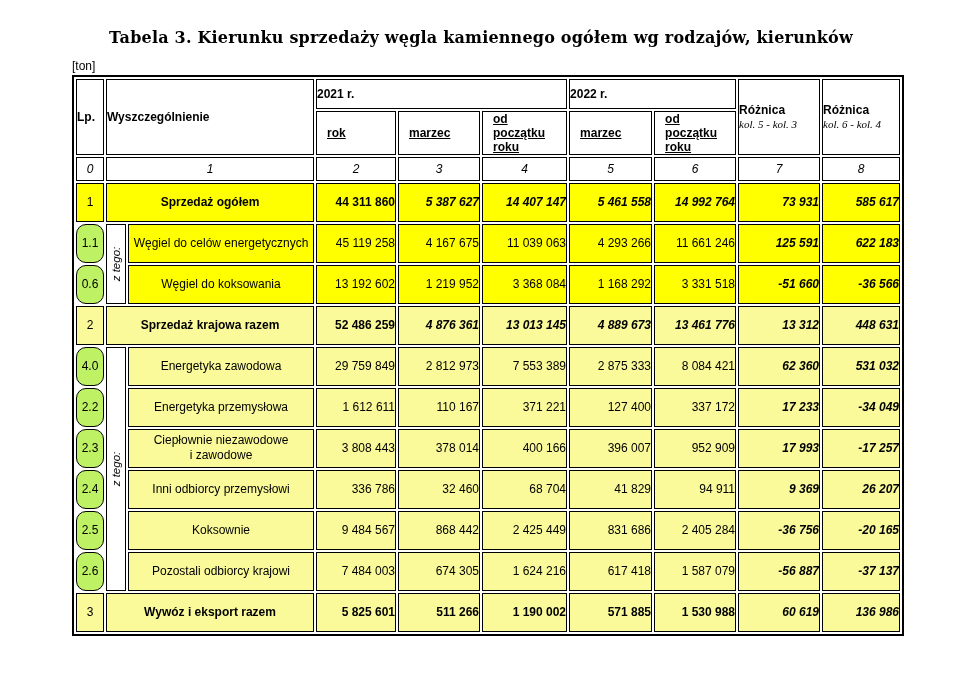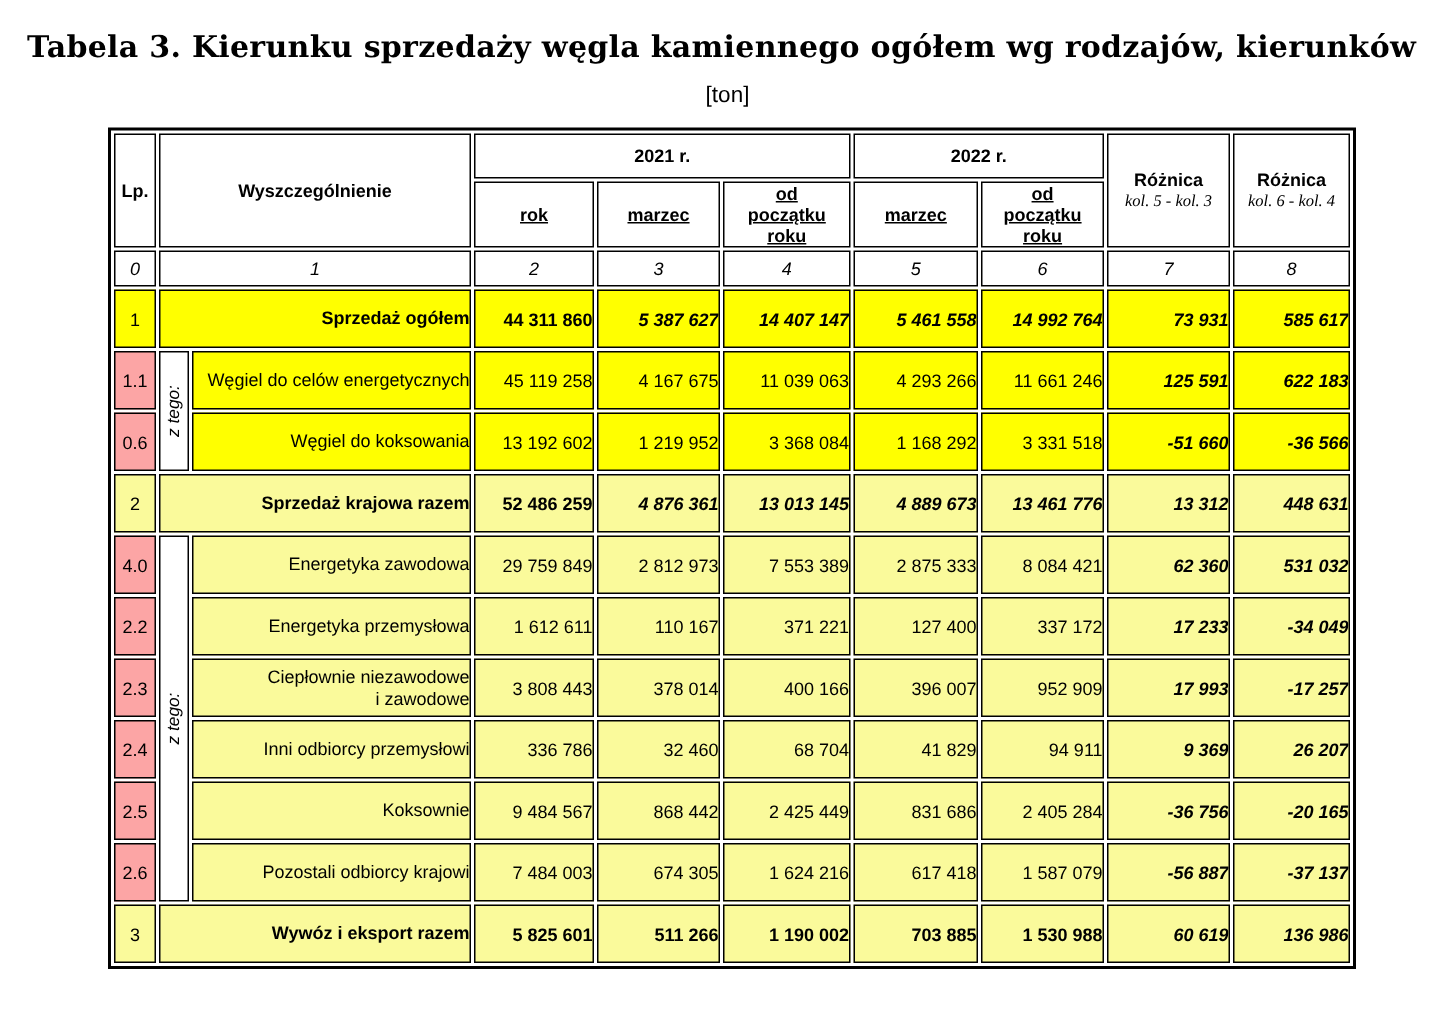--- a/index.html
+++ b/index.html
@@ -1,45 +1,45 @@
 <!DOCTYPE html>
 <html><head>
 <meta charset="utf-8">
 <style>
   html,body { margin:0; padding:0; background:#ffffff; }
   body { width:962px; height:690px; font-family:"Liberation Sans", sans-serif; color:#000; }
 
-  .title { text-align:center; padding-top:16px; font-family:"DejaVu Serif", serif;
-           font-weight:bold; font-size:20px; line-height:1.55; letter-spacing:0.2px; }
+  .title { text-align:center; padding-top:26px; font-family:"DejaVu Serif", serif;
+           font-weight:bold; font-size:16px; line-height:1.55; letter-spacing:0.2px; }
 
   .wrap { width:828px; margin:0 auto 0 72px; }
-  .unit { text-align:center; font-size:15px; margin:8px 2px 13px 0; }
+  .unit { text-align:left; font-size:12px; margin:8px 2px 2px 0; }
 
   table.tbl { border-collapse:separate; border-spacing:2px; border:2px solid #000;
               table-layout:fixed; width:828px; background:#fff; }
   .tbl td { border:1px solid #000; box-sizing:border-box; padding:0;
             font-size:12px; vertical-align:middle; overflow:hidden; }
 
-  .hc   { text-align:center; font-weight:bold; }
+  .hc   { font-weight:bold; }
   tr.h1 td { height:30px; }
   tr.h2 td { height:44px; padding:0 10px;text-decoration:underline; }
   tr.hnum td { height:24px; font-style:italic; font-weight:normal; text-align:center; }
   .diffsub { font-weight:normal; font-style:italic; font-size:11px; line-height:1.15;font-family:Liberation Serif, serif; }
   .difft   { line-height:1.2; }
 
   tbody td { height:39px; }
   .lp    { text-align:center; }
-  .label { text-align:right; padding-left:8px; white-space:pre-line; line-height:1.25; }
+  .label { text-align:center; padding-left:8px; white-space:pre-line; line-height:1.25; }
   .val   { text-align:right; padding-right:8px; }
   .bold  { font-weight:bold; }
   .boldital { font-weight:bold; font-style:italic; }
 
   .bg-bright { background:#FFFF00; }
   .bg-pale   { background:#FAFA9B; }
-  .bg-white  { background:#fca5a5; }
+  .bg-white  { background:#bef264;border-radius:10px; }
 
   .ztego { position:relative; background:#ffffff; }
   .vert  { position:absolute; top:50%; left:50%;
            transform:translate(-50%,-50%) rotate(-90deg);
            font-style:italic; font-size:11.5px; white-space:nowrap; }
 </style>
 </head>
 <body>
 
 <div class="title">
@@ -213,20 +213,20 @@
           <td class="val bg-pale">1 587 079</td>
           <td class="val bg-pale boldital">-56 887</td>
           <td class="val bg-pale boldital">-37 137</td>
         </tr>
         <tr>
           <td class="lp bg-pale">3</td>
           <td colspan="2" class="label bold bg-pale">Wywóz i eksport razem</td>
           <td class="val bg-pale bold">5 825 601</td>
           <td class="val bg-pale bold">511 266</td>
           <td class="val bg-pale bold">1 190 002</td>
-          <td class="val bg-pale bold">703 885</td>
+          <td class="val bg-pale bold">571 885</td>
           <td class="val bg-pale bold">1 530 988</td>
           <td class="val bg-pale boldital">60 619</td>
           <td class="val bg-pale boldital">136 986</td>
         </tr>
       </tbody>
   </table>
 </div>
 
 </body></html>

